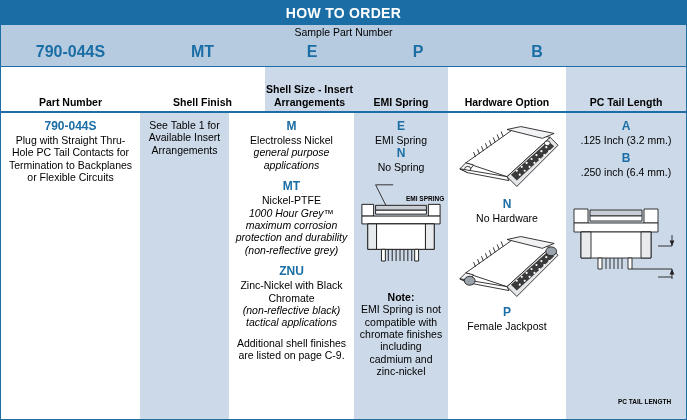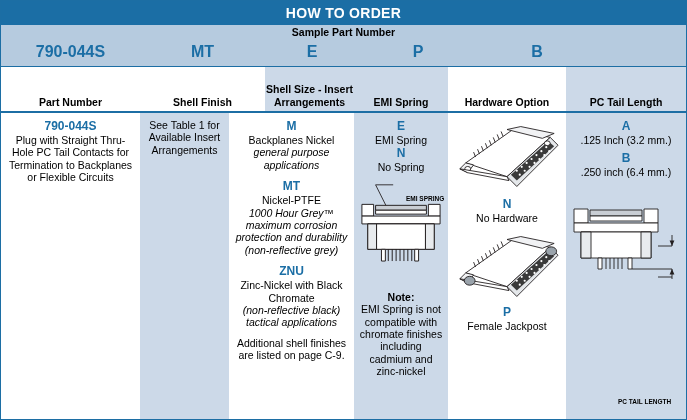--- a/index.html
+++ b/index.html
@@ -39,21 +39,21 @@
   .sample-band {
     background: #b6cbdf;
     flex: 0 0 auto;
     position: relative;
     height: 42px;
     border-bottom: 1px solid #1c6ea4;
   }
   .sample-caption {
     text-align: center;
     font-size: 10.5px;
-    font-weight: bold;
+    font-weight: normal;
     color: #000000;
     padding-top: 1px;
     line-height: 12px;
   }
   .sample-codes {
     display: flex;
     height: 27px;
     align-items: center;
   }
   .sample-codes > div {
@@ -167,21 +167,21 @@
       <div class="plain">Plug with Straight Thru-Hole PC Tail Contacts for Termination to Backplanes or Flexible Circuits</div>
     </div>
 
     <div class="body-cell c2 bg-blue">
       <div class="plain">See Table 1 for Available Insert Arrangements</div>
     </div>
 
     <div class="body-cell c3 bg-white">
       <div>
         <div class="code">M</div>
-        <div class="plain">Backplanes Nickel</div>
+        <div class="plain">Electroless Nickel</div>
         <div class="ital">general purpose applications</div>
       </div>
       <div class="gap"></div>
       <div>
         <div class="code">MT</div>
         <div class="plain">Nickel-PTFE</div>
         <div class="ital">1000 Hour Grey™ maximum corrosion protection and durability</div>
         <div class="ital">(non-reflective grey)</div>
       </div>
       <div class="gap"></div>

